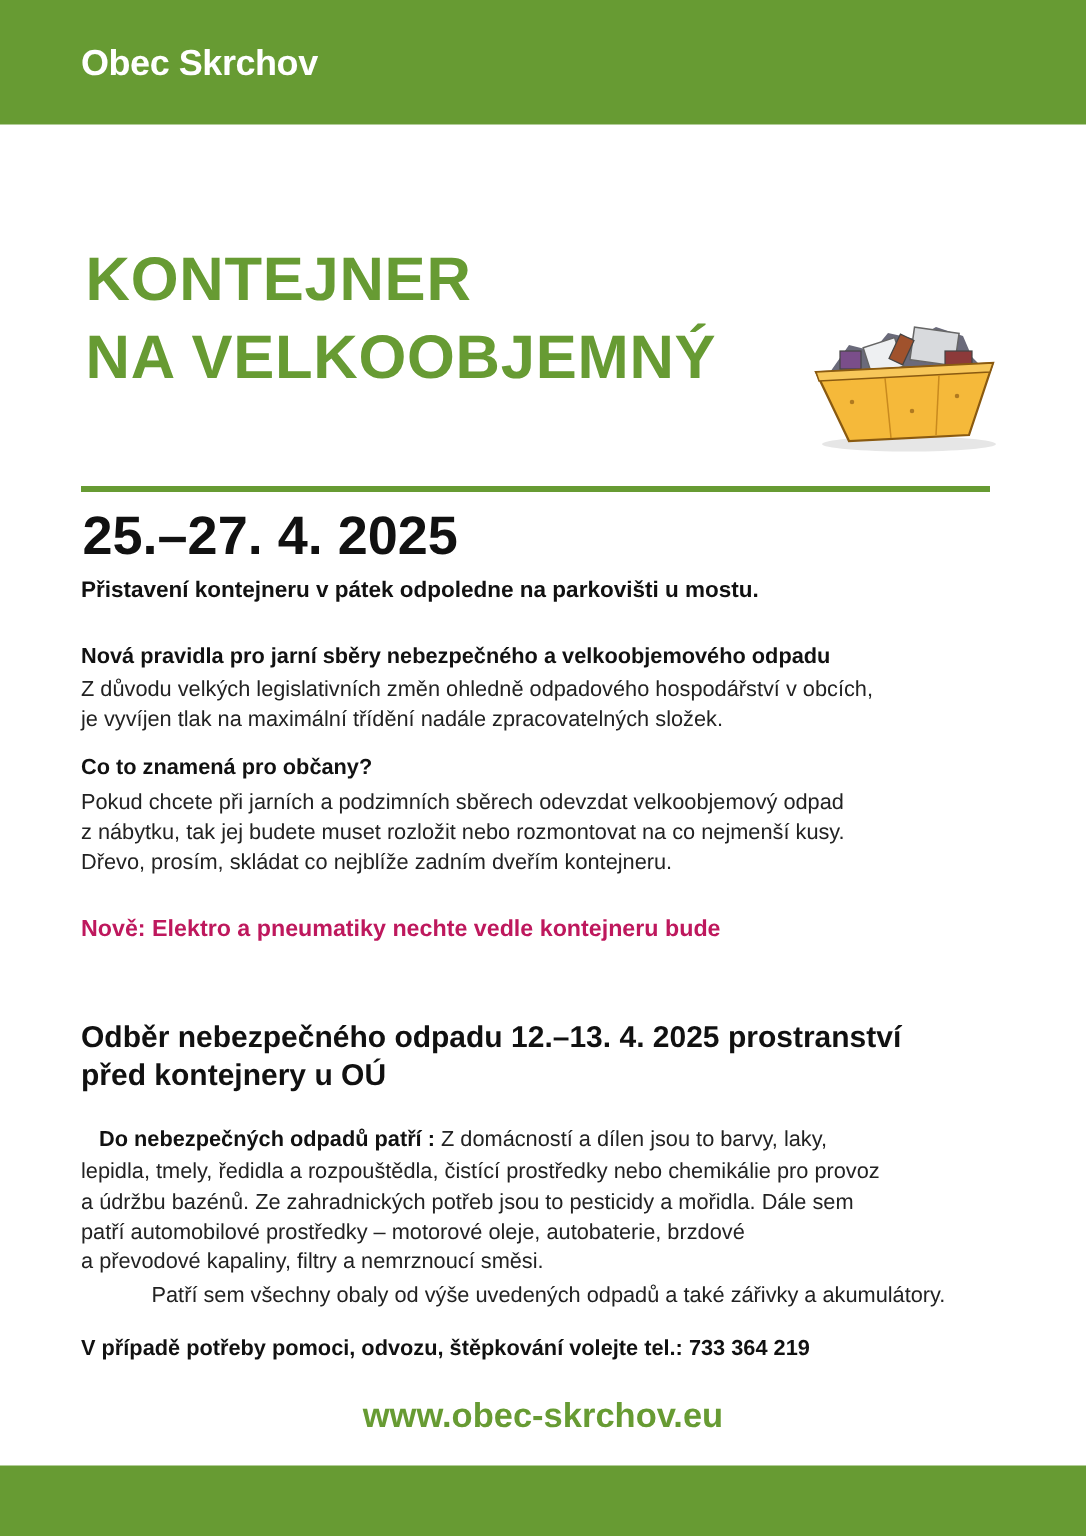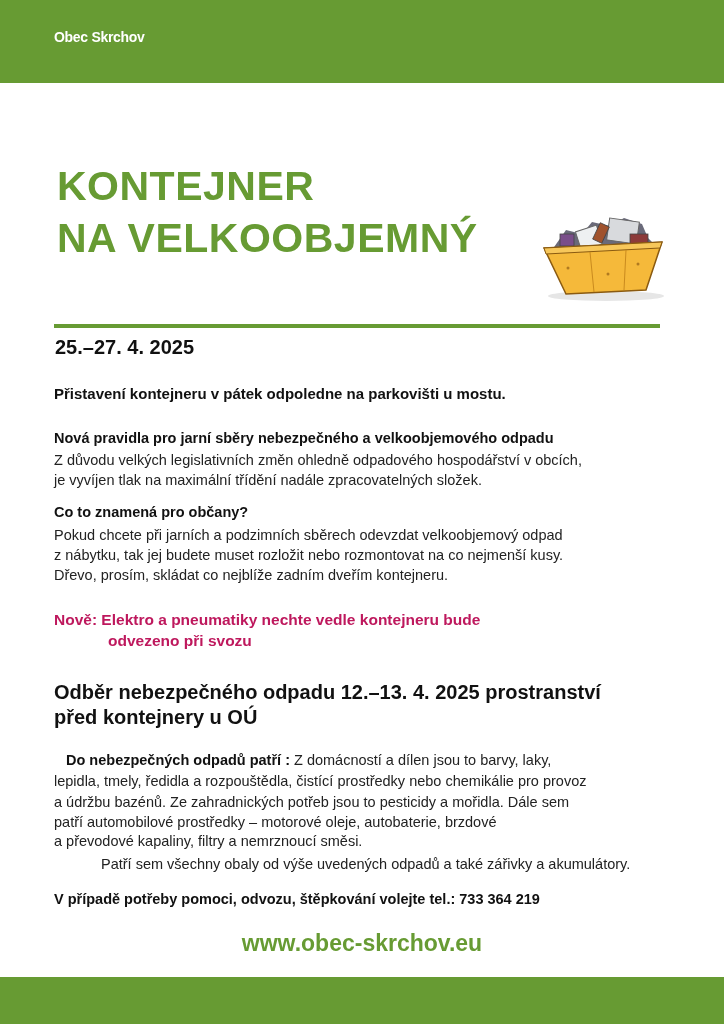--- a/index.html
+++ b/index.html
@@ -1,25 +1,25 @@
 <!DOCTYPE html>
 <html><head>
 <meta charset="utf-8">
 <style>
   html, body { margin:0; padding:0; }
   body { width:724px; height:1024px; background:#ffffff; position:relative; overflow:hidden;
          font-family:"Liberation Sans", "DejaVu Sans", sans-serif; color:#1a1a1a; }
   .header-bar { position:absolute; left:0; top:0; width:724px; height:83px; background:#679b33; }
-  .header-title { position:absolute; left:54px; top:29px; font-size:14px; font-weight:bold; color:#ffffff; letter-spacing:-0.3px; }
+  .header-title { position:absolute; left:54px; top:29px; font-size:24px; font-weight:bold; color:#ffffff; letter-spacing:-0.3px; }
   .footer-bar { position:absolute; left:0; top:977px; width:724px; height:47px; background:#679b33; }
   .main-title { position:absolute; left:57px; top:160px; font-size:41px; font-weight:bold; color:#679b33; line-height:52px; letter-spacing:0.5px; }
   .main-title div { white-space:nowrap; }
   .skip-art { position:absolute; left:538px; top:212px; width:130px; height:90px; }
   .divider { position:absolute; left:54px; top:324px; width:606px; height:4px; background:#679b33; }
-  .date { position:absolute; left:55px; top:336px; font-size:20px; font-weight:bold; color:#111; letter-spacing:0px; }
+  .date { position:absolute; left:55px; top:336px; font-size:36px; font-weight:bold; color:#111; letter-spacing:0px; }
   .txt { position:absolute; left:54px; font-size:14.5px; line-height:20px; color:#222; white-space:nowrap; }
   .b { font-weight:bold; color:#111; }
   .nove { position:absolute; left:54px; top:609px; font-size:15.5px; font-weight:bold; color:#be185d; line-height:21px; }
   .nove .indent { padding-left:54px; }
   .hazard-head { position:absolute; left:54px; top:680px; font-size:20px; font-weight:bold; color:#111; line-height:25px; }
   .url { position:absolute; left:0; width:724px; top:930px; text-align:center; font-size:23px; font-weight:bold; color:#679b33; }
 </style>
 </head>
 <body>
 
@@ -61,21 +61,20 @@
 <div class="txt" style="top:450px;">Z důvodu velkých legislativních změn ohledně odpadového hospodářství v obcích,</div>
 <div class="txt" style="top:470px;">je vyvíjen tlak na maximální třídění nadále zpracovatelných složek.</div>
 
 <div class="txt b" style="top:502px;">Co to znamená pro občany?</div>
 <div class="txt" style="top:525px;">Pokud chcete při jarních a podzimních sběrech odevzdat velkoobjemový odpad</div>
 <div class="txt" style="top:545px;">z nábytku, tak jej budete muset rozložit nebo rozmontovat na co nejmenší kusy.</div>
 <div class="txt" style="top:565px;">Dřevo, prosím, skládat co nejblíže zadním dveřím kontejneru.</div>
 
 <div class="nove">
   <div>Nově: Elektro a pneumatiky nechte vedle kontejneru bude</div>
-  <div class="indent">odvezeno při svozu</div>
 </div>
 
 <div class="hazard-head">
   <div>Odběr nebezpečného odpadu 12.–13. 4. 2025 prostranství</div>
   <div>před kontejnery u OÚ</div>
 </div>
 
 <div class="txt" style="top:750px;margin-left:12px;">
   <span class="b">Do nebezpečných odpadů patří :</span><span> Z domácností a dílen jsou to barvy, laky,</span>
 </div>

